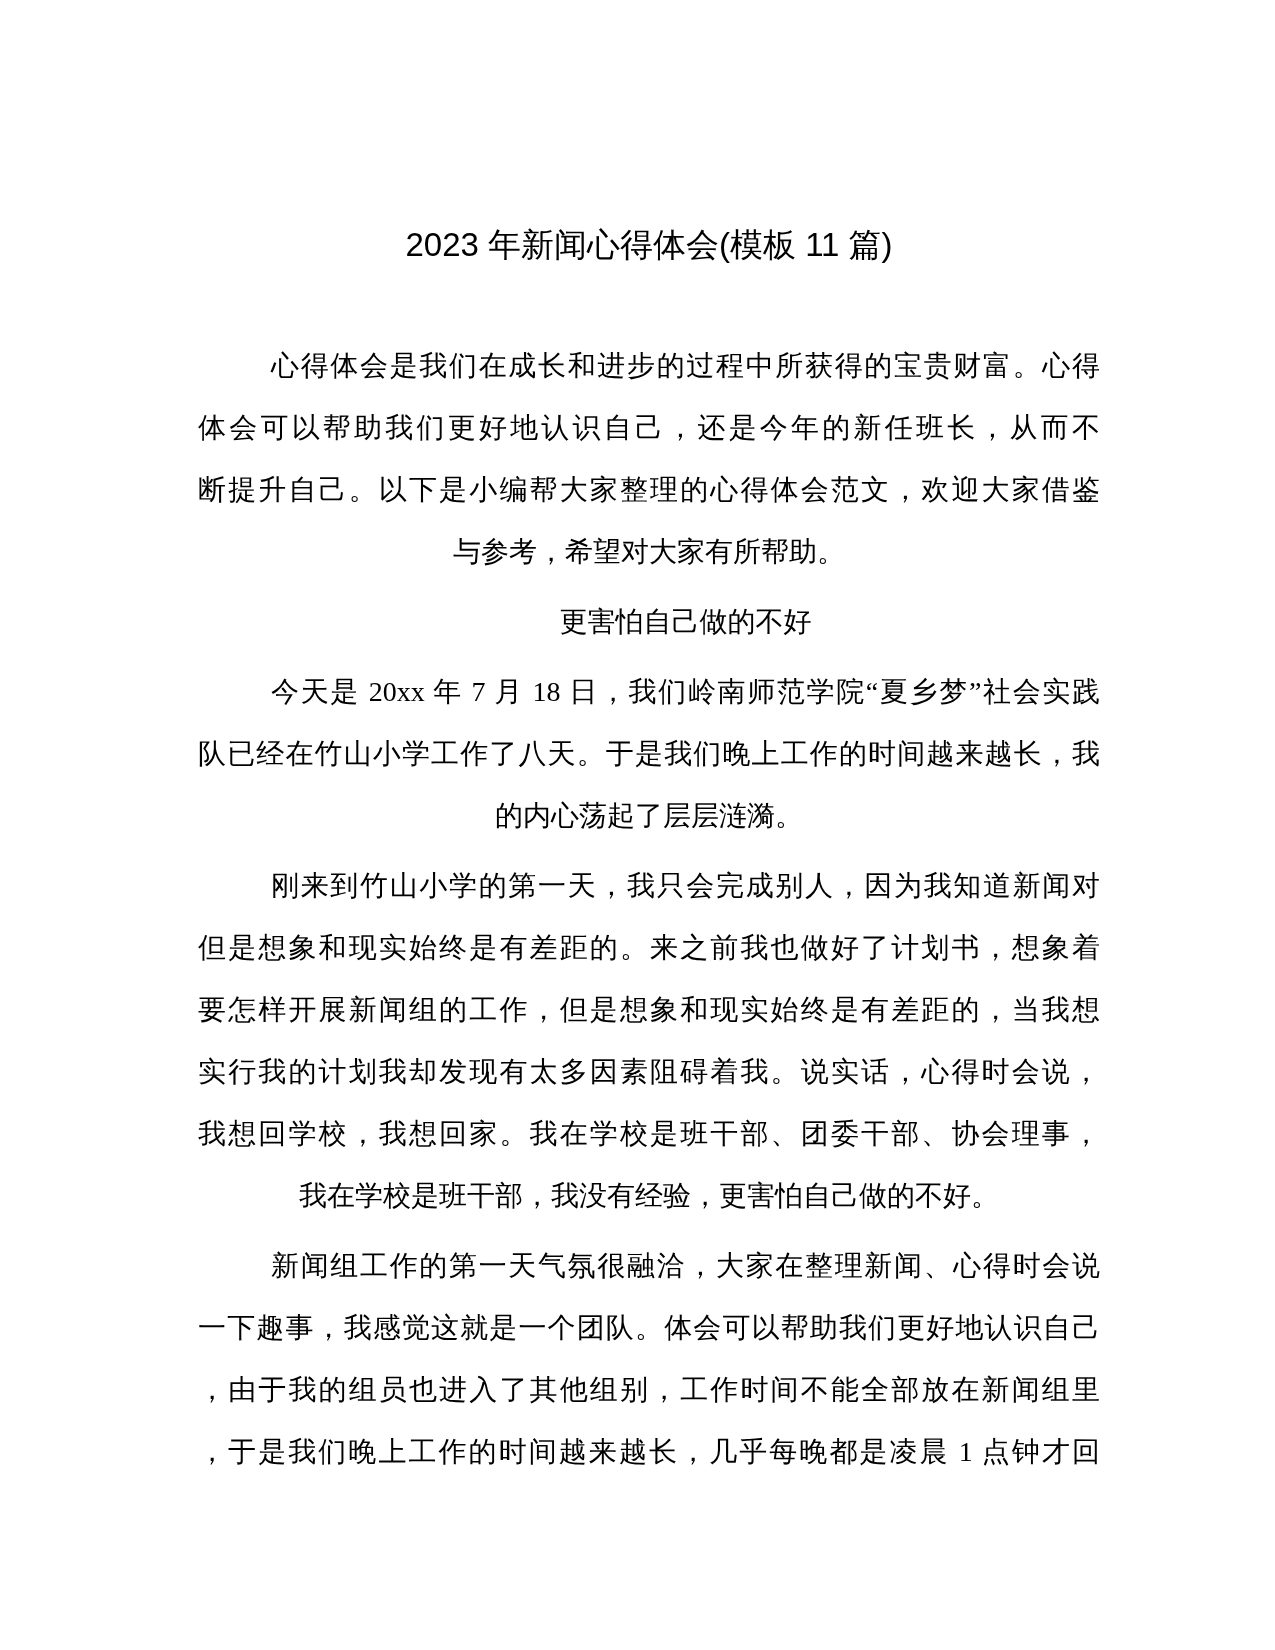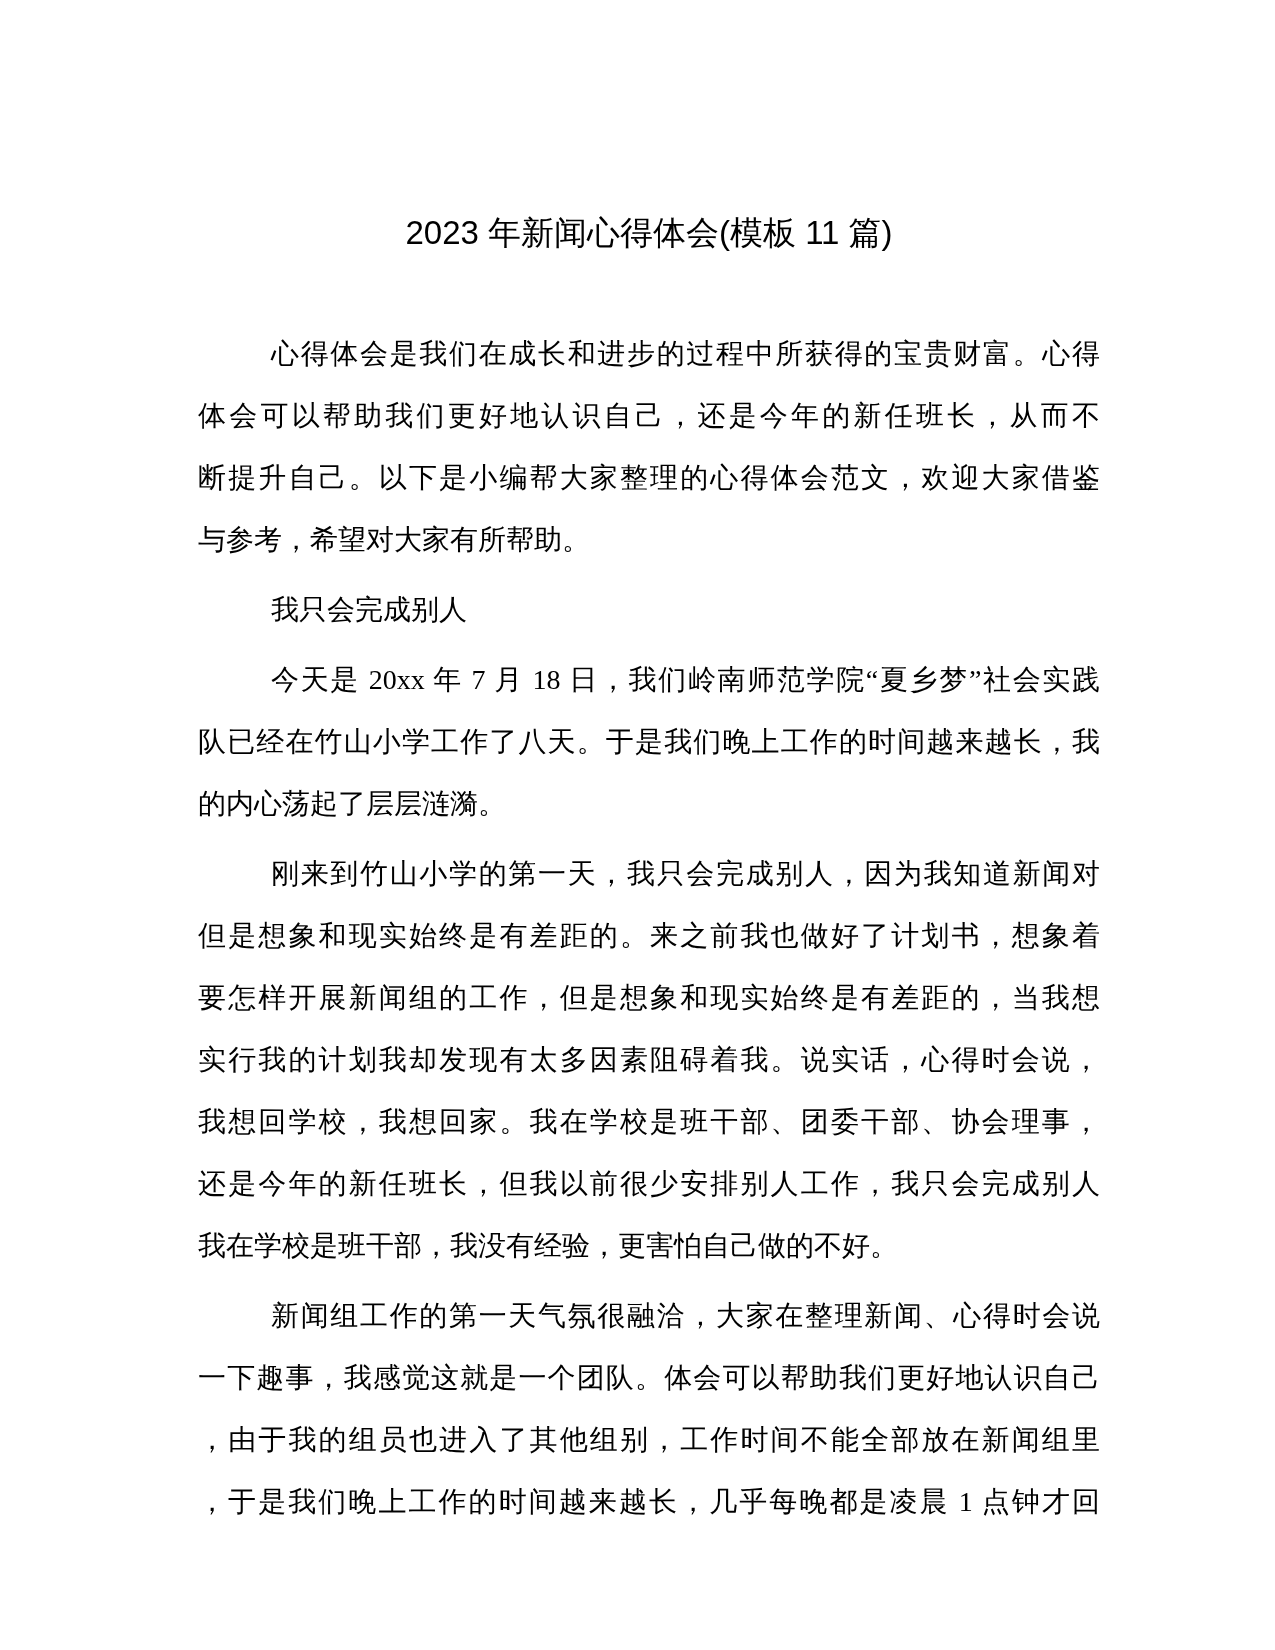--- a/index.html
+++ b/index.html
@@ -8,42 +8,42 @@
     background: #ffffff;
   }
   .page {
     position: relative;
     width: 1275px;
     height: 1650px;
     margin: 0 auto;
     background: #ffffff;
     color: #000000;
     box-sizing: border-box;
-    padding: 0 167px 0 190px;
+    padding: 12px 167px 0 190px;
     overflow: hidden;
     font-family: "Liberation Serif", serif;
   }
   .doc-title {
     margin-top: 209px;
     font-family: "Liberation Sans", sans-serif;
     font-size: 33px;
     line-height: 48px;
     text-align: center;
     white-space: nowrap;
     color: #000000;
   }
   .doc-body {
     margin-top: 66px;
   }
   .ln {
     font-size: 28px;
     line-height: 62px;
     height: 62px;
     white-space: nowrap;
-    text-align: left;
+    text-align: center;
     color: #000000;
   }
   
   .fill {
     white-space: normal;
     text-align: justify;
     text-align-last: justify;
     text-justify: inter-ideograph;
   }
   
@@ -62,36 +62,35 @@
   <div class="doc-body">
 
     <div class="para">
       <div class="ln first fill">心得体会是我们在成长和进步的过程中所获得的宝贵财富。心得</div>
       <div class="ln fill">体会可以帮助我们更好地认识自己，还是今年的新任班长，从而不</div>
       <div class="ln fill">断提升自己。以下是小编帮大家整理的心得体会范文，欢迎大家借鉴</div>
       <div class="ln">与参考，希望对大家有所帮助。</div>
     </div>
 
     <div class="para">
-      <div class="ln first">我只会完成别人</div>
+      <div class="ln first">更害怕自己做的不好</div>
     </div>
 
     <div class="para">
       <div class="ln first fill">今天是 20xx 年 7 月 18 日，我们岭南师范学院“夏乡梦”社会实践</div>
       <div class="ln fill">队已经在竹山小学工作了八天。于是我们晚上工作的时间越来越长，我</div>
       <div class="ln">的内心荡起了层层涟漪。</div>
     </div>
 
     <div class="para">
       <div class="ln first fill">刚来到竹山小学的第一天，我只会完成别人，因为我知道新闻对</div>
       <div class="ln fill">但是想象和现实始终是有差距的。来之前我也做好了计划书，想象着</div>
       <div class="ln fill">要怎样开展新闻组的工作，但是想象和现实始终是有差距的，当我想</div>
       <div class="ln fill">实行我的计划我却发现有太多因素阻碍着我。说实话，心得时会说，</div>
       <div class="ln fill">我想回学校，我想回家。我在学校是班干部、团委干部、协会理事，</div>
-      <div class="ln fill">还是今年的新任班长，但我以前很少安排别人工作，我只会完成别人</div>
       <div class="ln">我在学校是班干部，我没有经验，更害怕自己做的不好。</div>
     </div>
 
     <div class="para">
       <div class="ln first fill">新闻组工作的第一天气氛很融洽，大家在整理新闻、心得时会说</div>
       <div class="ln fill">一下趣事，我感觉这就是一个团队。体会可以帮助我们更好地认识自己</div>
       <div class="ln fill">，由于我的组员也进入了其他组别，工作时间不能全部放在新闻组里</div>
       <div class="ln fill">，于是我们晚上工作的时间越来越长，几乎每晚都是凌晨 1 点钟才回</div>
     </div>
 

